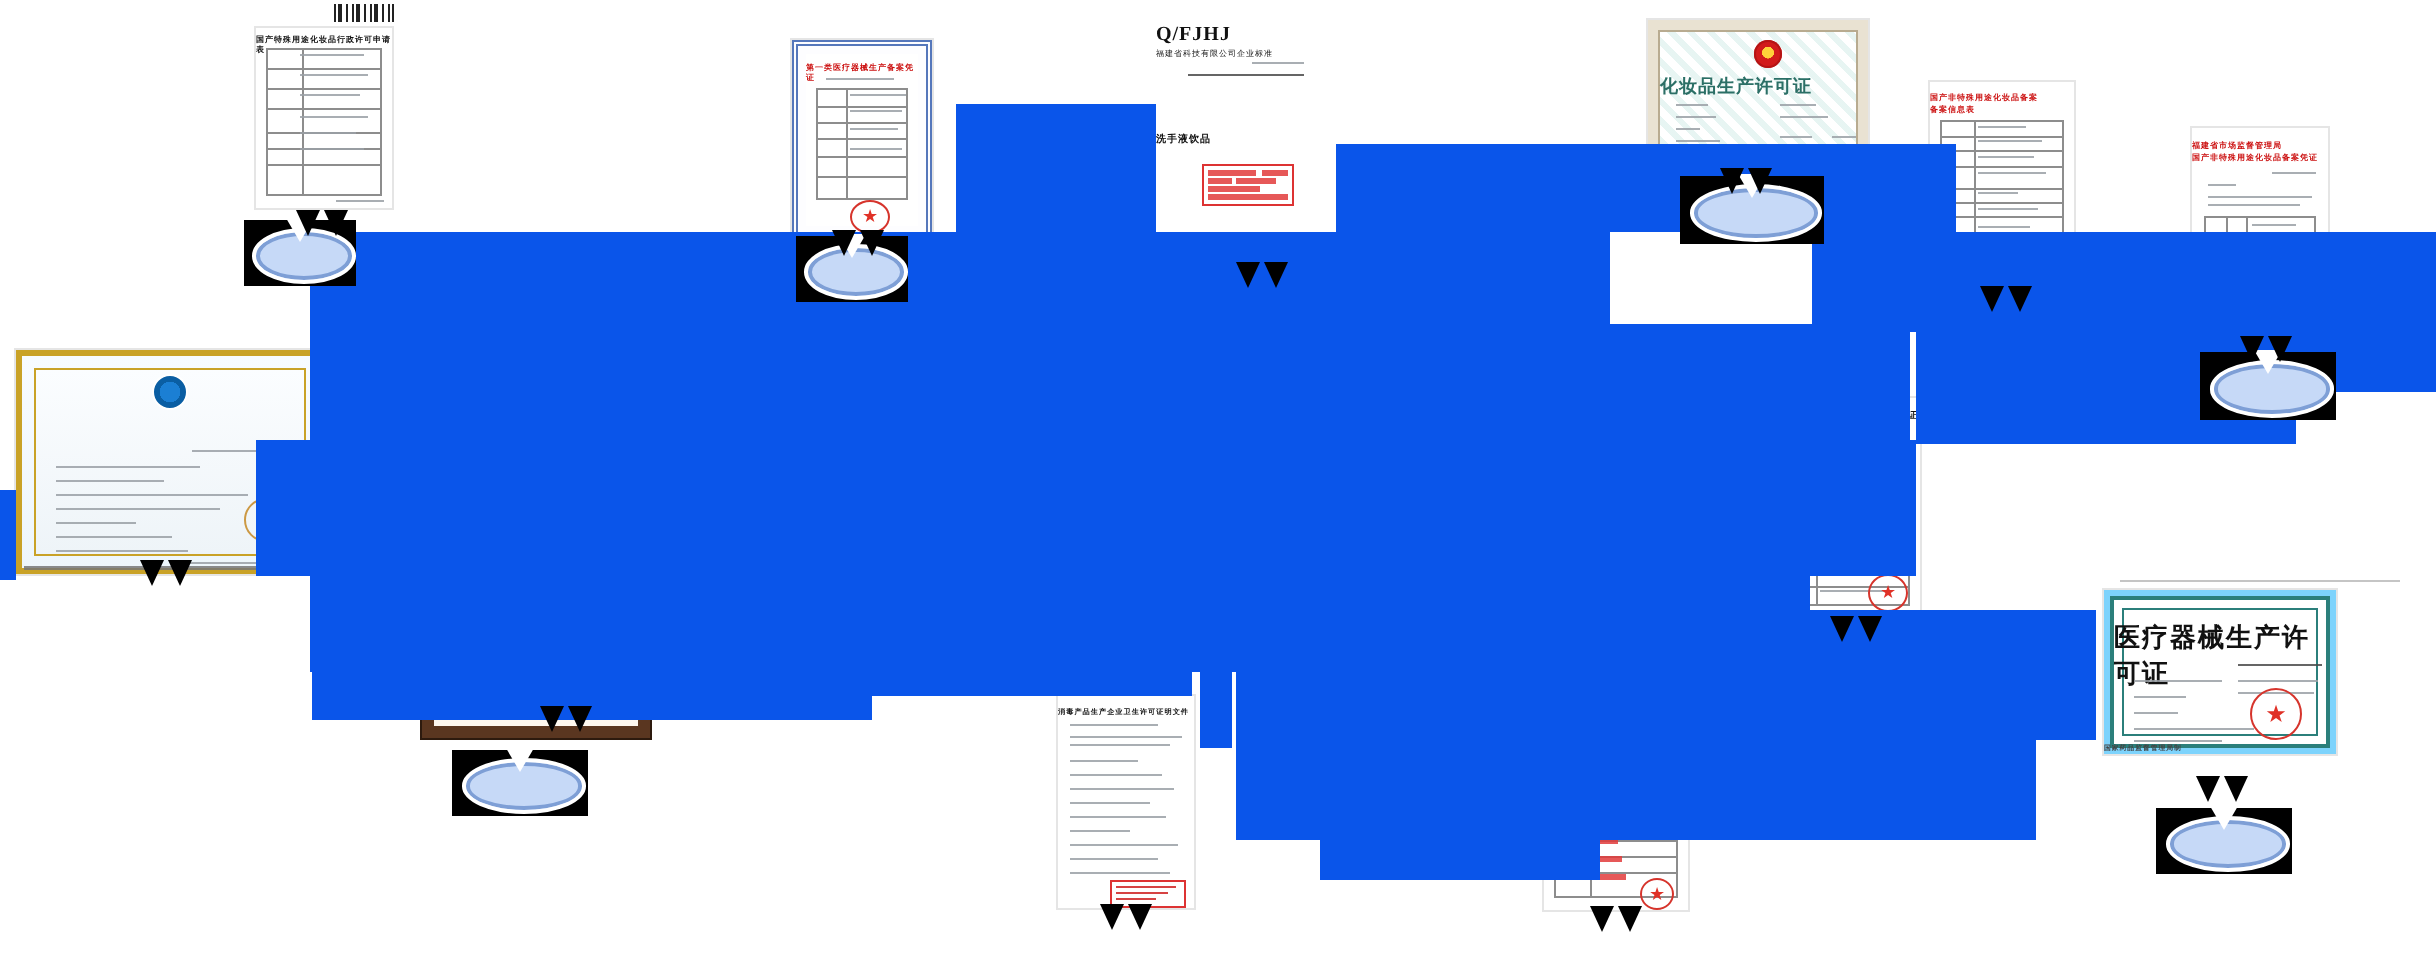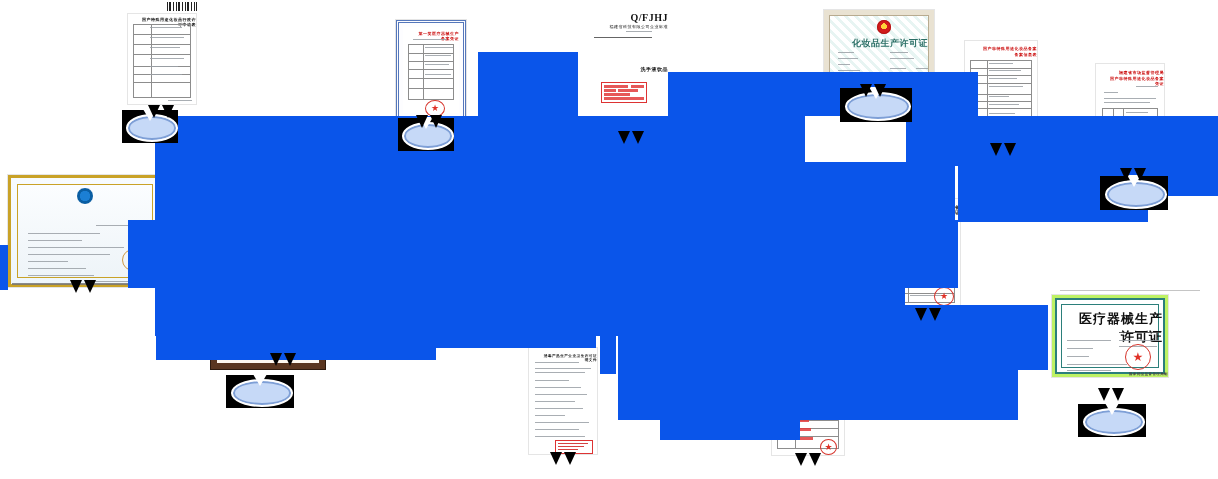--- a/index.html
+++ b/index.html
@@ -19,21 +19,21 @@
 
   
   .ln{position:absolute;background:#9aa0a6;height:1px;opacity:.85;}
   .ln.d{background:#4a4a4a;}
   .ln.red{background:#cf2222;}
   .ln.redbar{background:#e23b3b;height:3px;}
   .tbl{position:absolute;border:1px solid #8d8d8d;}
   .tbl .r{position:absolute;left:0;right:0;border-bottom:1px solid #8d8d8d;}
   .tbl .c{position:absolute;top:0;bottom:0;border-right:1px solid #8d8d8d;}
 
-  .ttl{position:absolute;left:14px;right:0;text-align:right;color:#111;
+  .ttl{position:absolute;left:0;right:0;text-align:left;color:#111;
        font-weight:700;letter-spacing:.5px;}
   .ttl.red{color:#cc1111;}
   .ttl.big{color:#111;}
 
   
   .seal{position:absolute;border:1.6px solid #d6342c;border-radius:50%;
         color:#d6342c;display:flex;align-items:center;justify-content:center;
         font-size:7px;}
   .seal .star{color:#e03127;font-size:9px;line-height:1;}
   .seal.small{border-width:1.2px;}
@@ -344,21 +344,21 @@
       <div class="ln" style="left:25px;top:60px;width:30px;"></div>
       <div class="ln redbar" style="left:25px;top:72px;width:12px;"></div>
       <div class="ln redbar" style="left:25px;top:81px;width:14px;"></div>
       <div class="ln redbar" style="left:25px;top:90px;width:16px;"></div>
       <div class="seal small" style="left:48px;top:92px;width:15px;height:14px;">
           <span class="star">★</span>
         </div>
     </div>
   </div>
 
-  <div class="doc" style="left:1052px;top:295px;width:116px;height:82px;background:#bef264;font-family:Liberation Serif, serif;">
+  <div class="doc" style="left:1052px;top:295px;width:116px;height:82px;background:#7dd3fc;font-family:Liberation Serif, serif;">
     <div class="page frame-teal" style="inset:3px;">
       <div class="frame-teal2"></div>
       <div class="ttl" style="top:10px;font-size:13px;color:#111;font-weight:700;letter-spacing:1px;">医疗器械生产许可证</div>
       <div class="ln d" style="left:62px;top:32px;width:42px;"></div>
       <div class="ln" style="left:10px;top:40px;width:44px;"></div>
       <div class="ln" style="left:62px;top:40px;width:40px;"></div>
       <div class="ln" style="left:10px;top:48px;width:26px;"></div>
       <div class="ln" style="left:62px;top:46px;width:38px;"></div>
       <div class="ln" style="left:10px;top:56px;width:22px;"></div>
       <div class="ln" style="left:10px;top:64px;width:60px;"></div>

